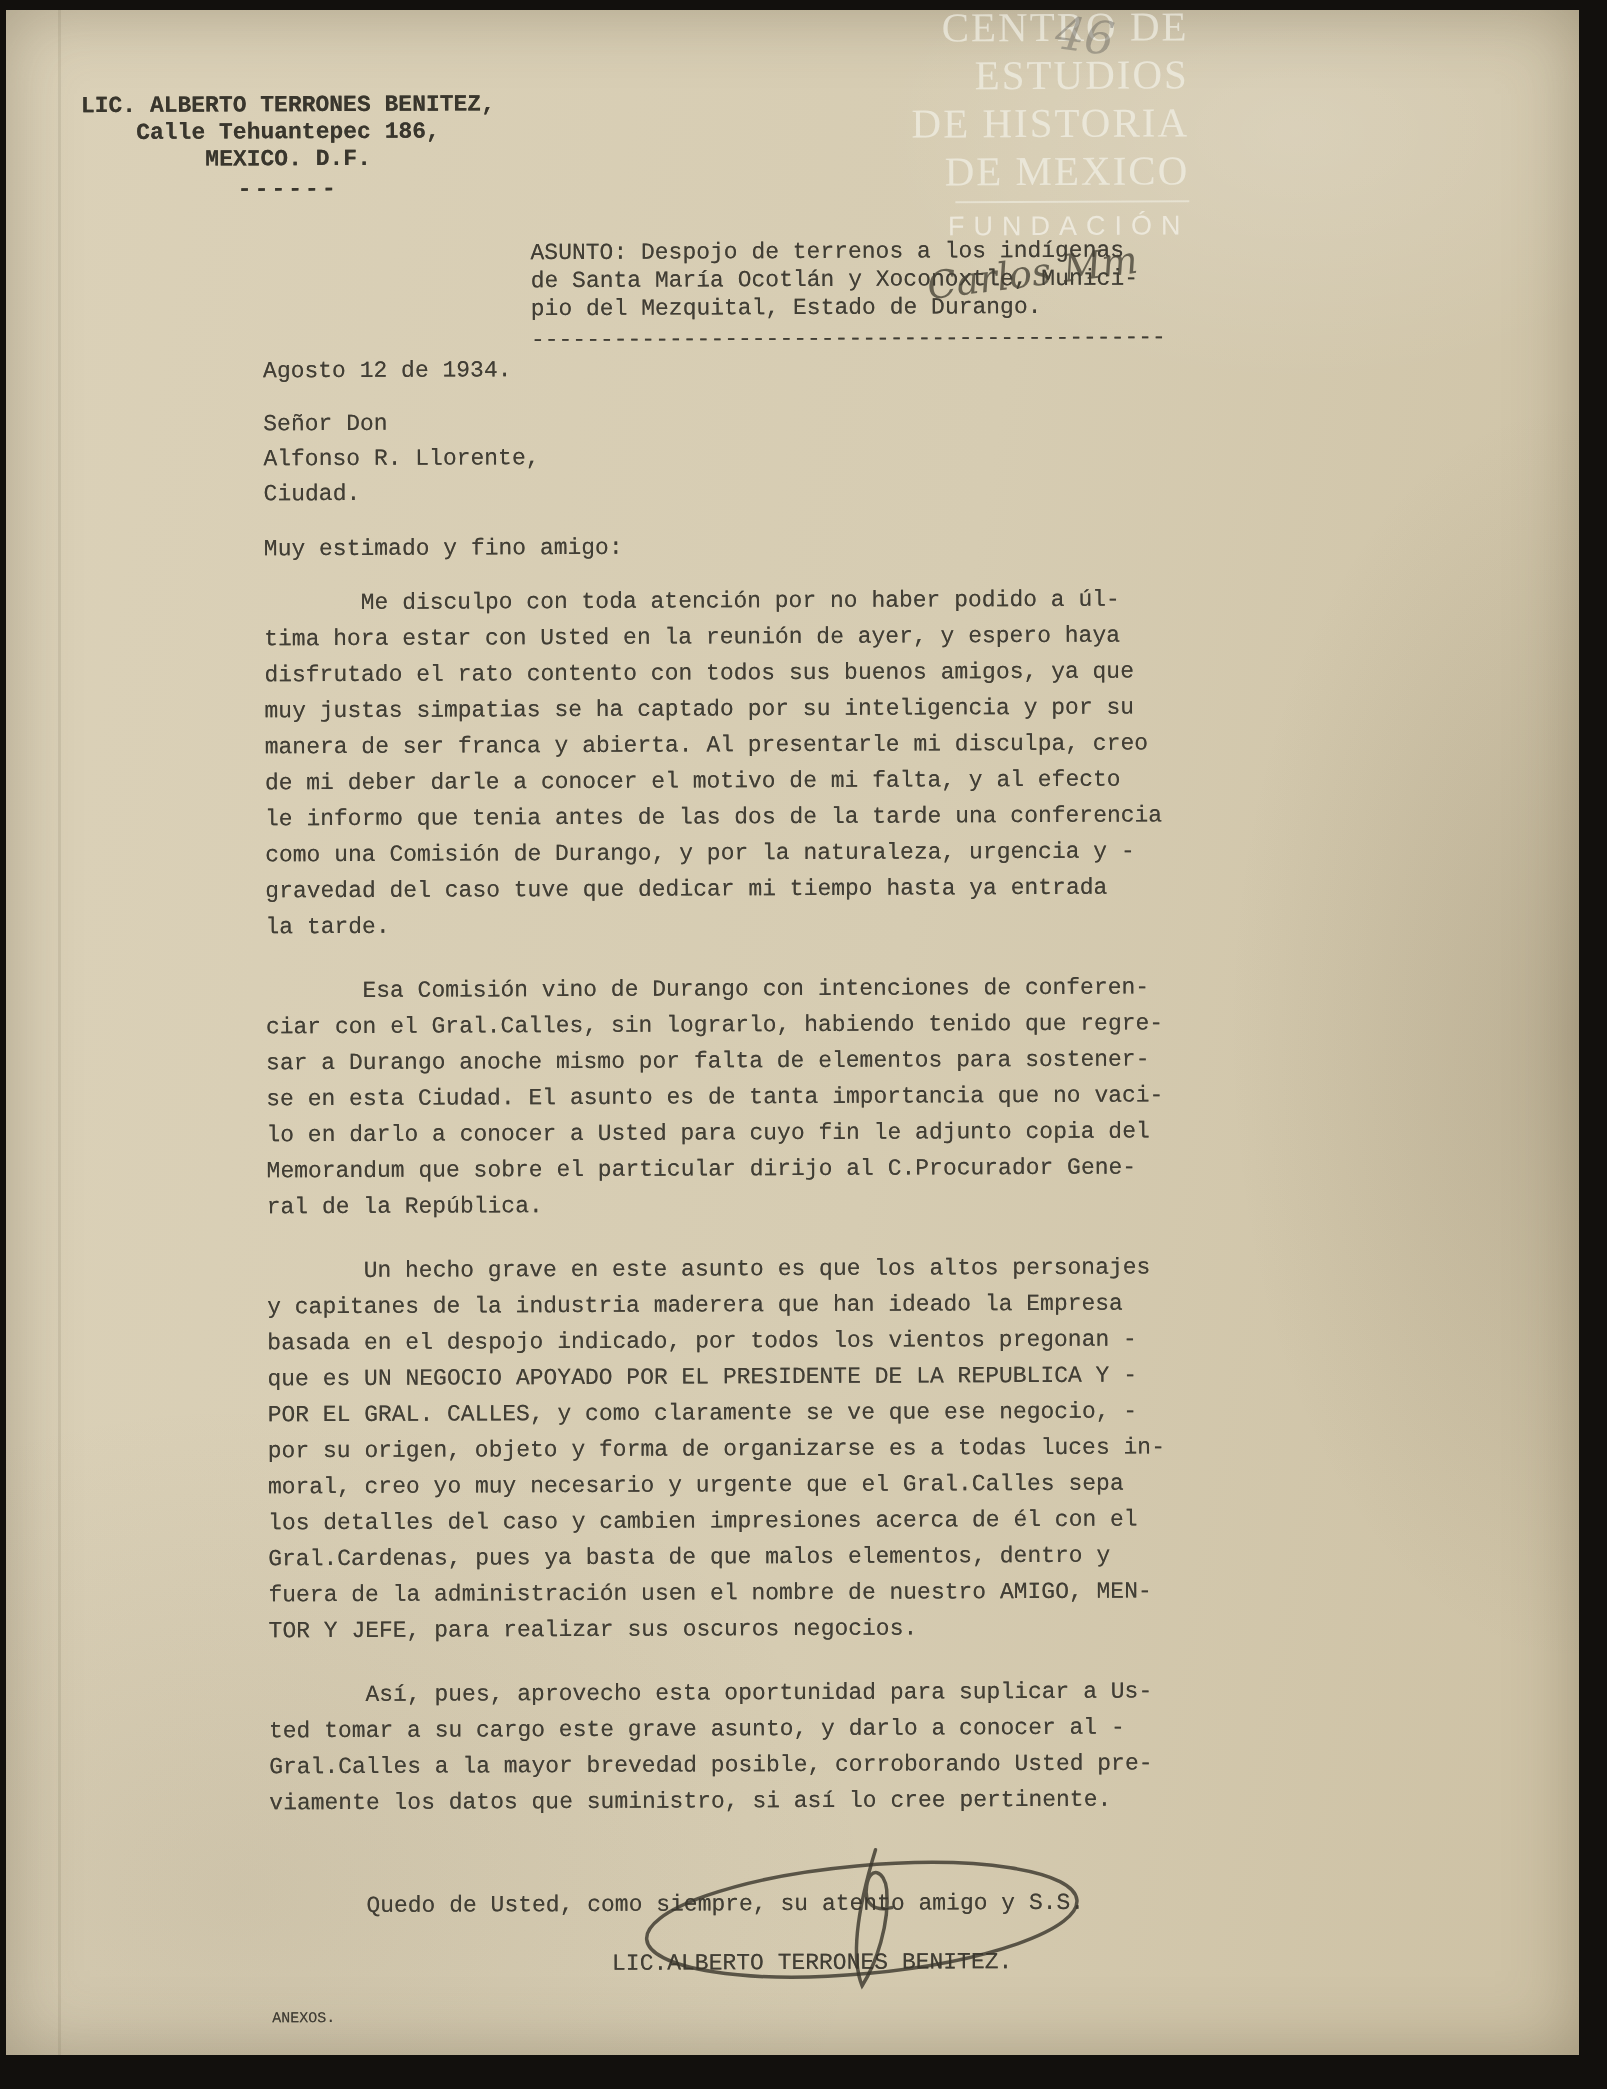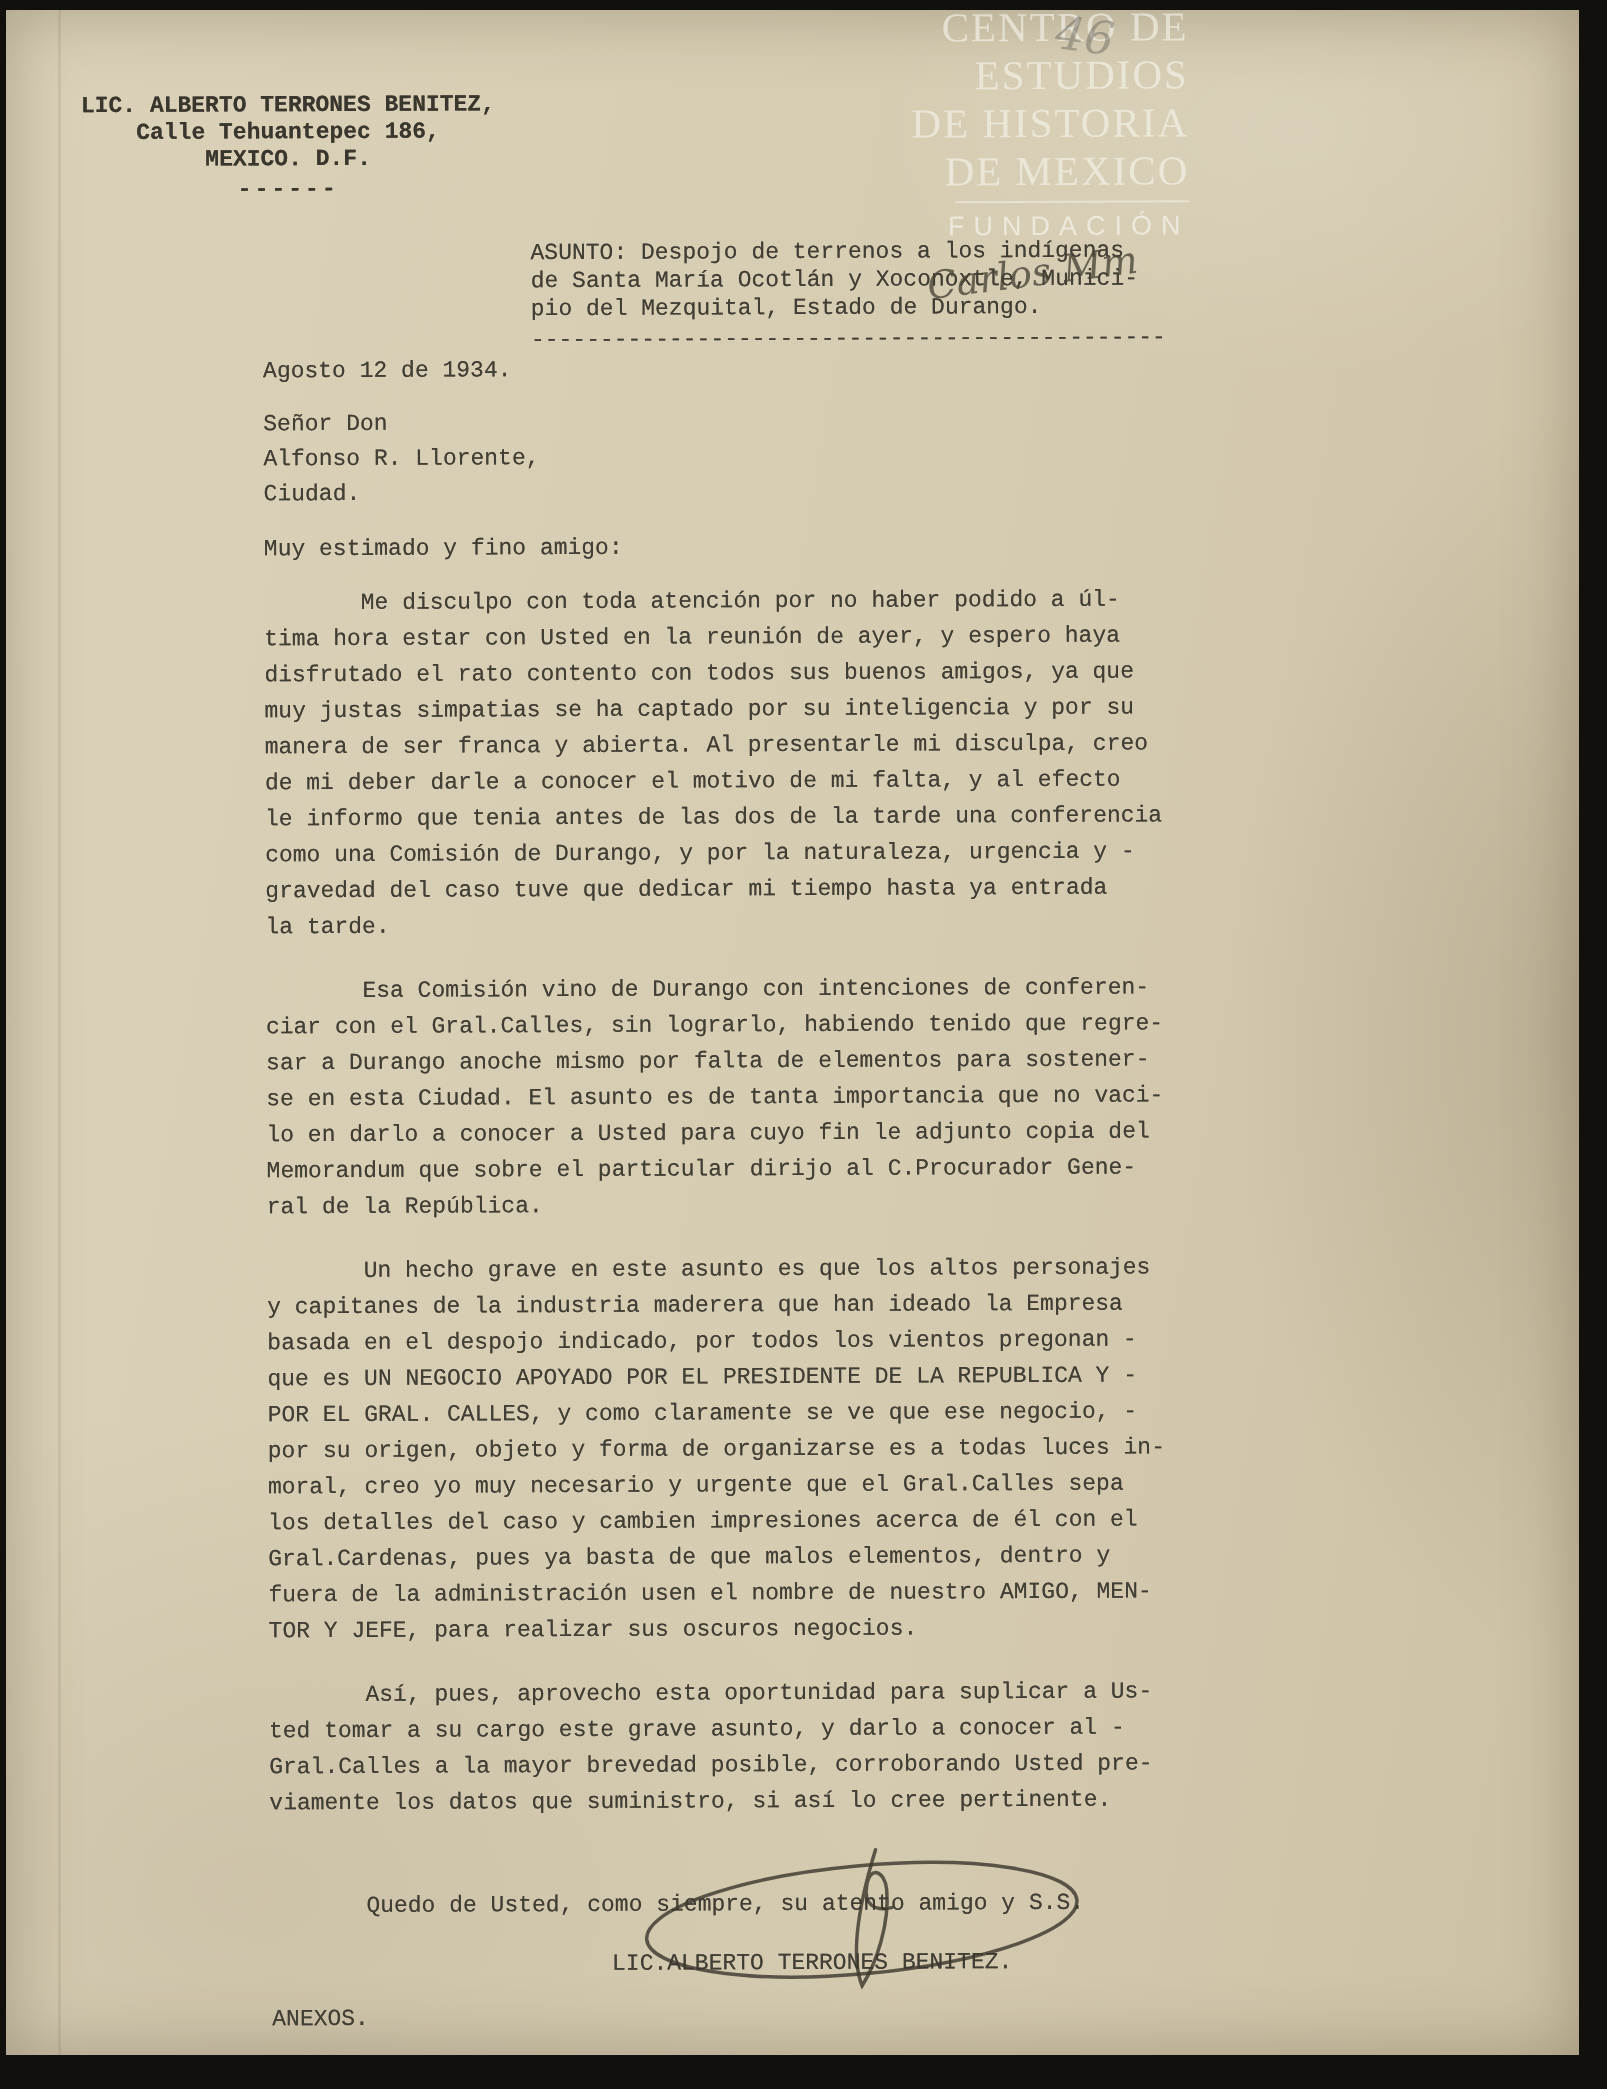--- a/index.html
+++ b/index.html
@@ -41,21 +41,21 @@
     font-size:38px;color:rgba(70,66,54,0.78);transform:rotate(-7deg);}
 
   .body-flow{position:absolute;left:266px;top:352px;width:928px;font-size:23px;}
   .body-flow .date{line-height:35px;margin-bottom:18px;}
   .body-flow .recipient{line-height:35px;margin-bottom:20px;}
   .body-flow .salutation{line-height:35px;margin-bottom:18px;}
   .body-flow .paragraph{line-height:36px;margin-bottom:28px;}
 
   .closing{position:absolute;left:266px;top:1886px;width:928px;font-size:23px;line-height:36px;}
   .typed-name{position:absolute;left:608px;top:1948px;font-size:23px;line-height:30px;}
-  .anexos{position:absolute;left:268px;top:2002px;font-size:23px;line-height:30px;}
+  .anexos{position:absolute;left:268px;top:2002px;font-size:15px;line-height:30px;}
 
   .signature{position:absolute;left:620px;top:1828px;width:480px;height:185px;z-index:5;}
   .signature svg{display:block;}
 </style>
 </head>
 <body>
 
 <div class="page">
   <div class="paper"></div>
   <div class="crease"></div>

